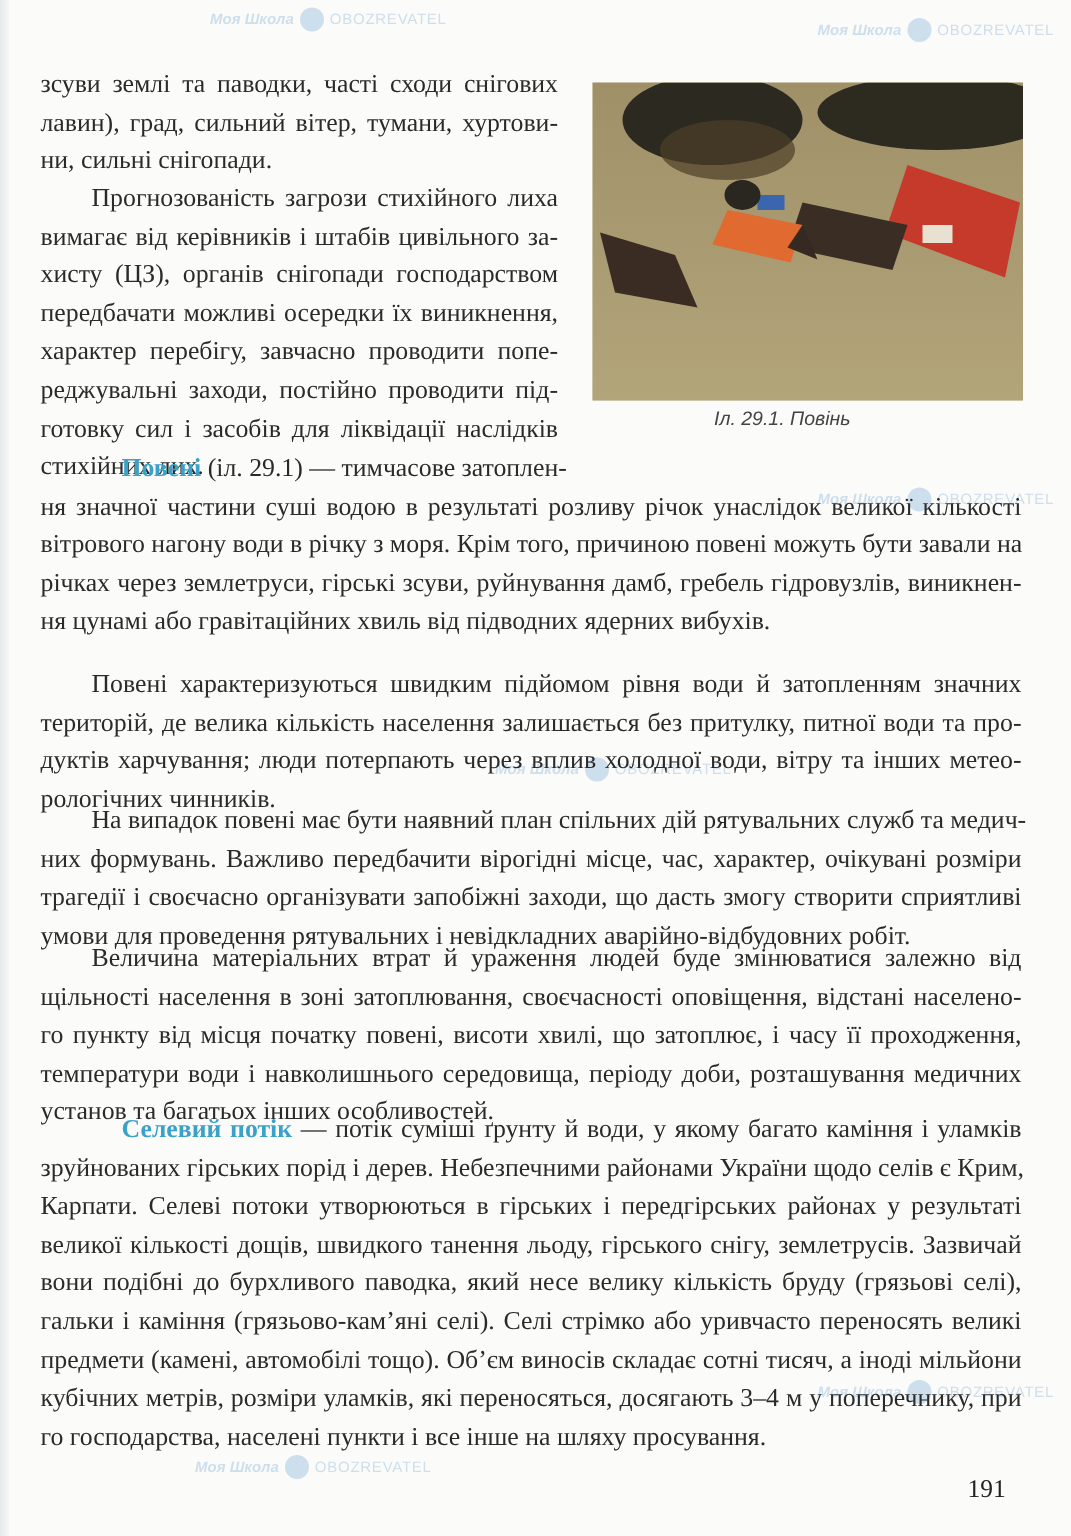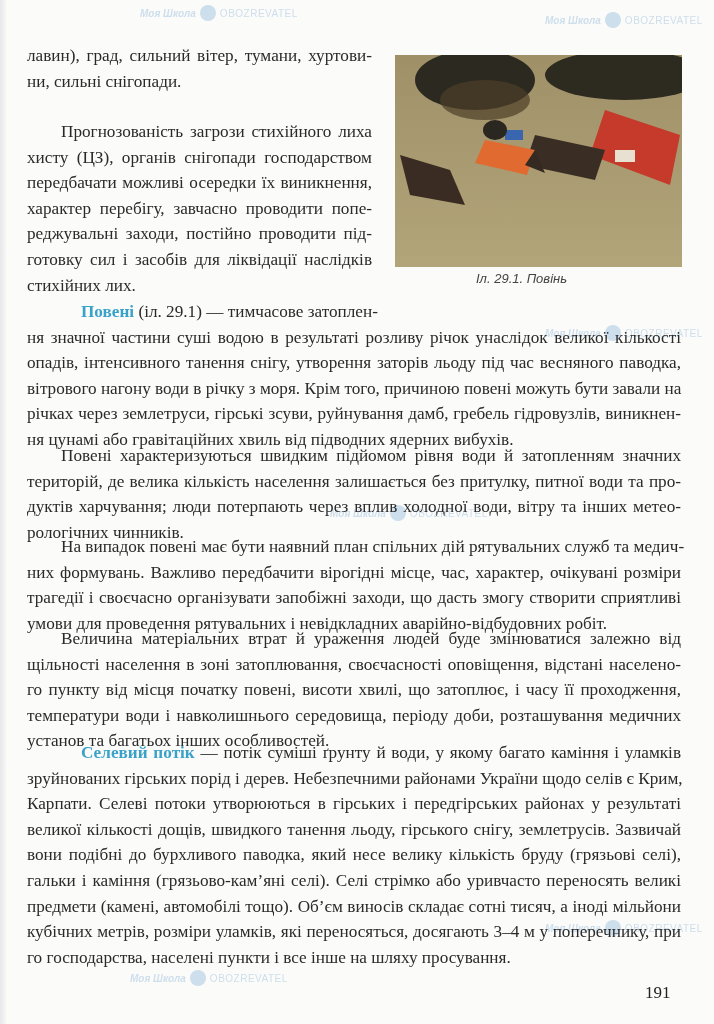--- a/index.html
+++ b/index.html
@@ -81,26 +81,28 @@
     <span class="logo"></span>
     <span class="oz">OBOZREVATEL</span>
   </div>
 <div class="wm" style="left:130px;top:970px">
     <span class="sch">Моя Школа</span>
     <span class="logo"></span>
     <span class="oz">OBOZREVATEL</span>
   </div>
 
 <div class="p" style="left:27px;top:43px;width:345px">
+  <span class="ln">зсуви землі та паводки, часті сходи снігових</span>
   <span class="ln">лавин), град, сильний вітер, тумани, хуртови-</span>
   <span class="ln last">ни, сильні снігопади.</span>
 </div>
 
 <div class="p" style="left:27px;top:119px;width:345px">
   <span class="ln indent">Прогнозованість загрози стихійного лиха</span>
+  <span class="ln">вимагає від керівників і штабів цивільного за-</span>
   <span class="ln">хисту (ЦЗ), органів снігопади господарством</span>
   <span class="ln">передбачати можливі осередки їх виникнення,</span>
   <span class="ln">характер перебігу, завчасно проводити попе-</span>
   <span class="ln">реджувальні заходи, постійно проводити під-</span>
   <span class="ln">готовку сил і засобів для ліквідації наслідків</span>
   <span class="ln last">стихійних лих.</span>
 </div>
 
 <div class="figure">
   <svg width="287" height="212" viewBox="0 0 287 212">
@@ -122,21 +124,20 @@
     <rect x="110" y="75" width="18" height="10" fill="#3a66b0"></rect>
     <polygon points="5,100 55,115 70,150 15,140" fill="#3a2c22"></polygon>
     <ellipse cx="100" cy="75" rx="12" ry="10" fill="#2a2620"></ellipse>
   </svg>
 </div>
 <div class="caption">Іл. 29.1. Повінь</div>
 
 <div class="p" style="left:27px;top:299px;width:654px">
   <span class="ln last indent"><span class="term">Повені</span><span> (іл. 29.1) — тимчасове затоплен-</span></span>
   <span class="ln">ня значної частини суші водою в результаті розливу річок унаслідок великої кількості</span>
-  <span class="ln">опадів, інтенсивного танення снігу, утворення заторів льоду під час весняного паводка,</span>
   <span class="ln">вітрового нагону води в річку з моря. Крім того, причиною повені можуть бути завали на</span>
   <span class="ln">річках через землетруси, гірські зсуви, руйнування дамб, гребель гідровузлів, виникнен-</span>
   <span class="ln last">ня цунамі або гравітаційних хвиль від підводних ядерних вибухів.</span>
 </div>
 
 <div class="p" style="left:27px;top:443px;width:654px">
   <span class="ln indent">Повені характеризуються швидким підйомом рівня води й затопленням значних</span>
   <span class="ln">територій, де велика кількість населення залишається без притулку, питної води та про-</span>
   <span class="ln">дуктів харчування; люди потерпають через вплив холодної води, вітру та інших метео-</span>
   <span class="ln last">рологічних чинників.</span>

